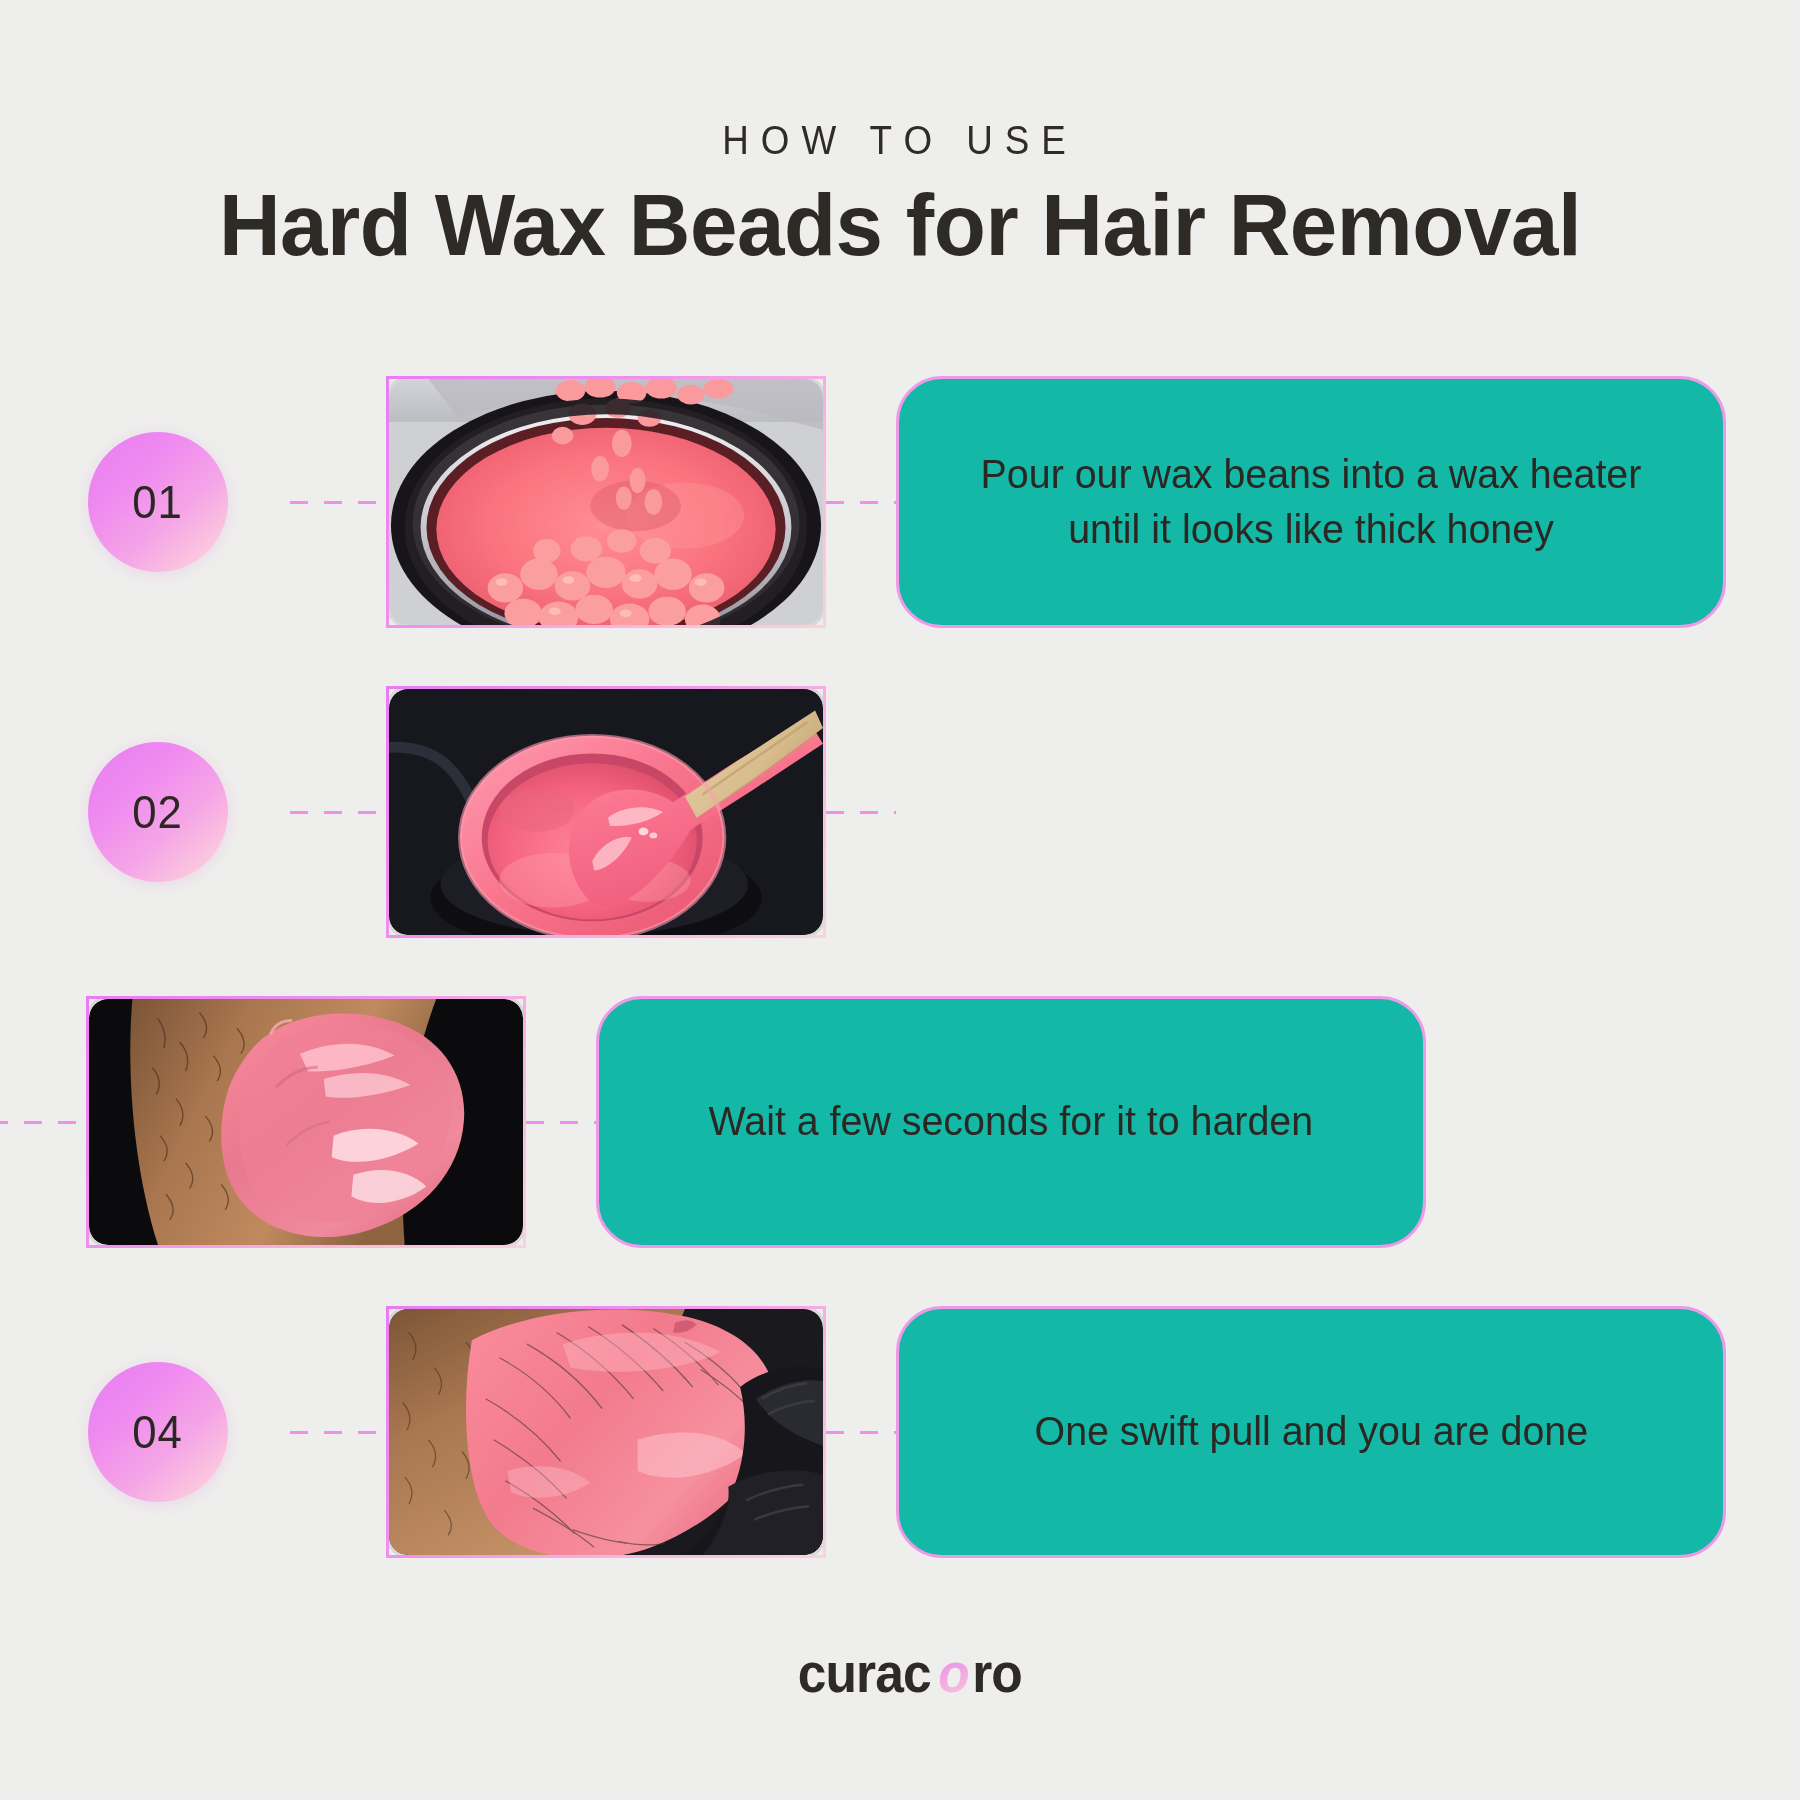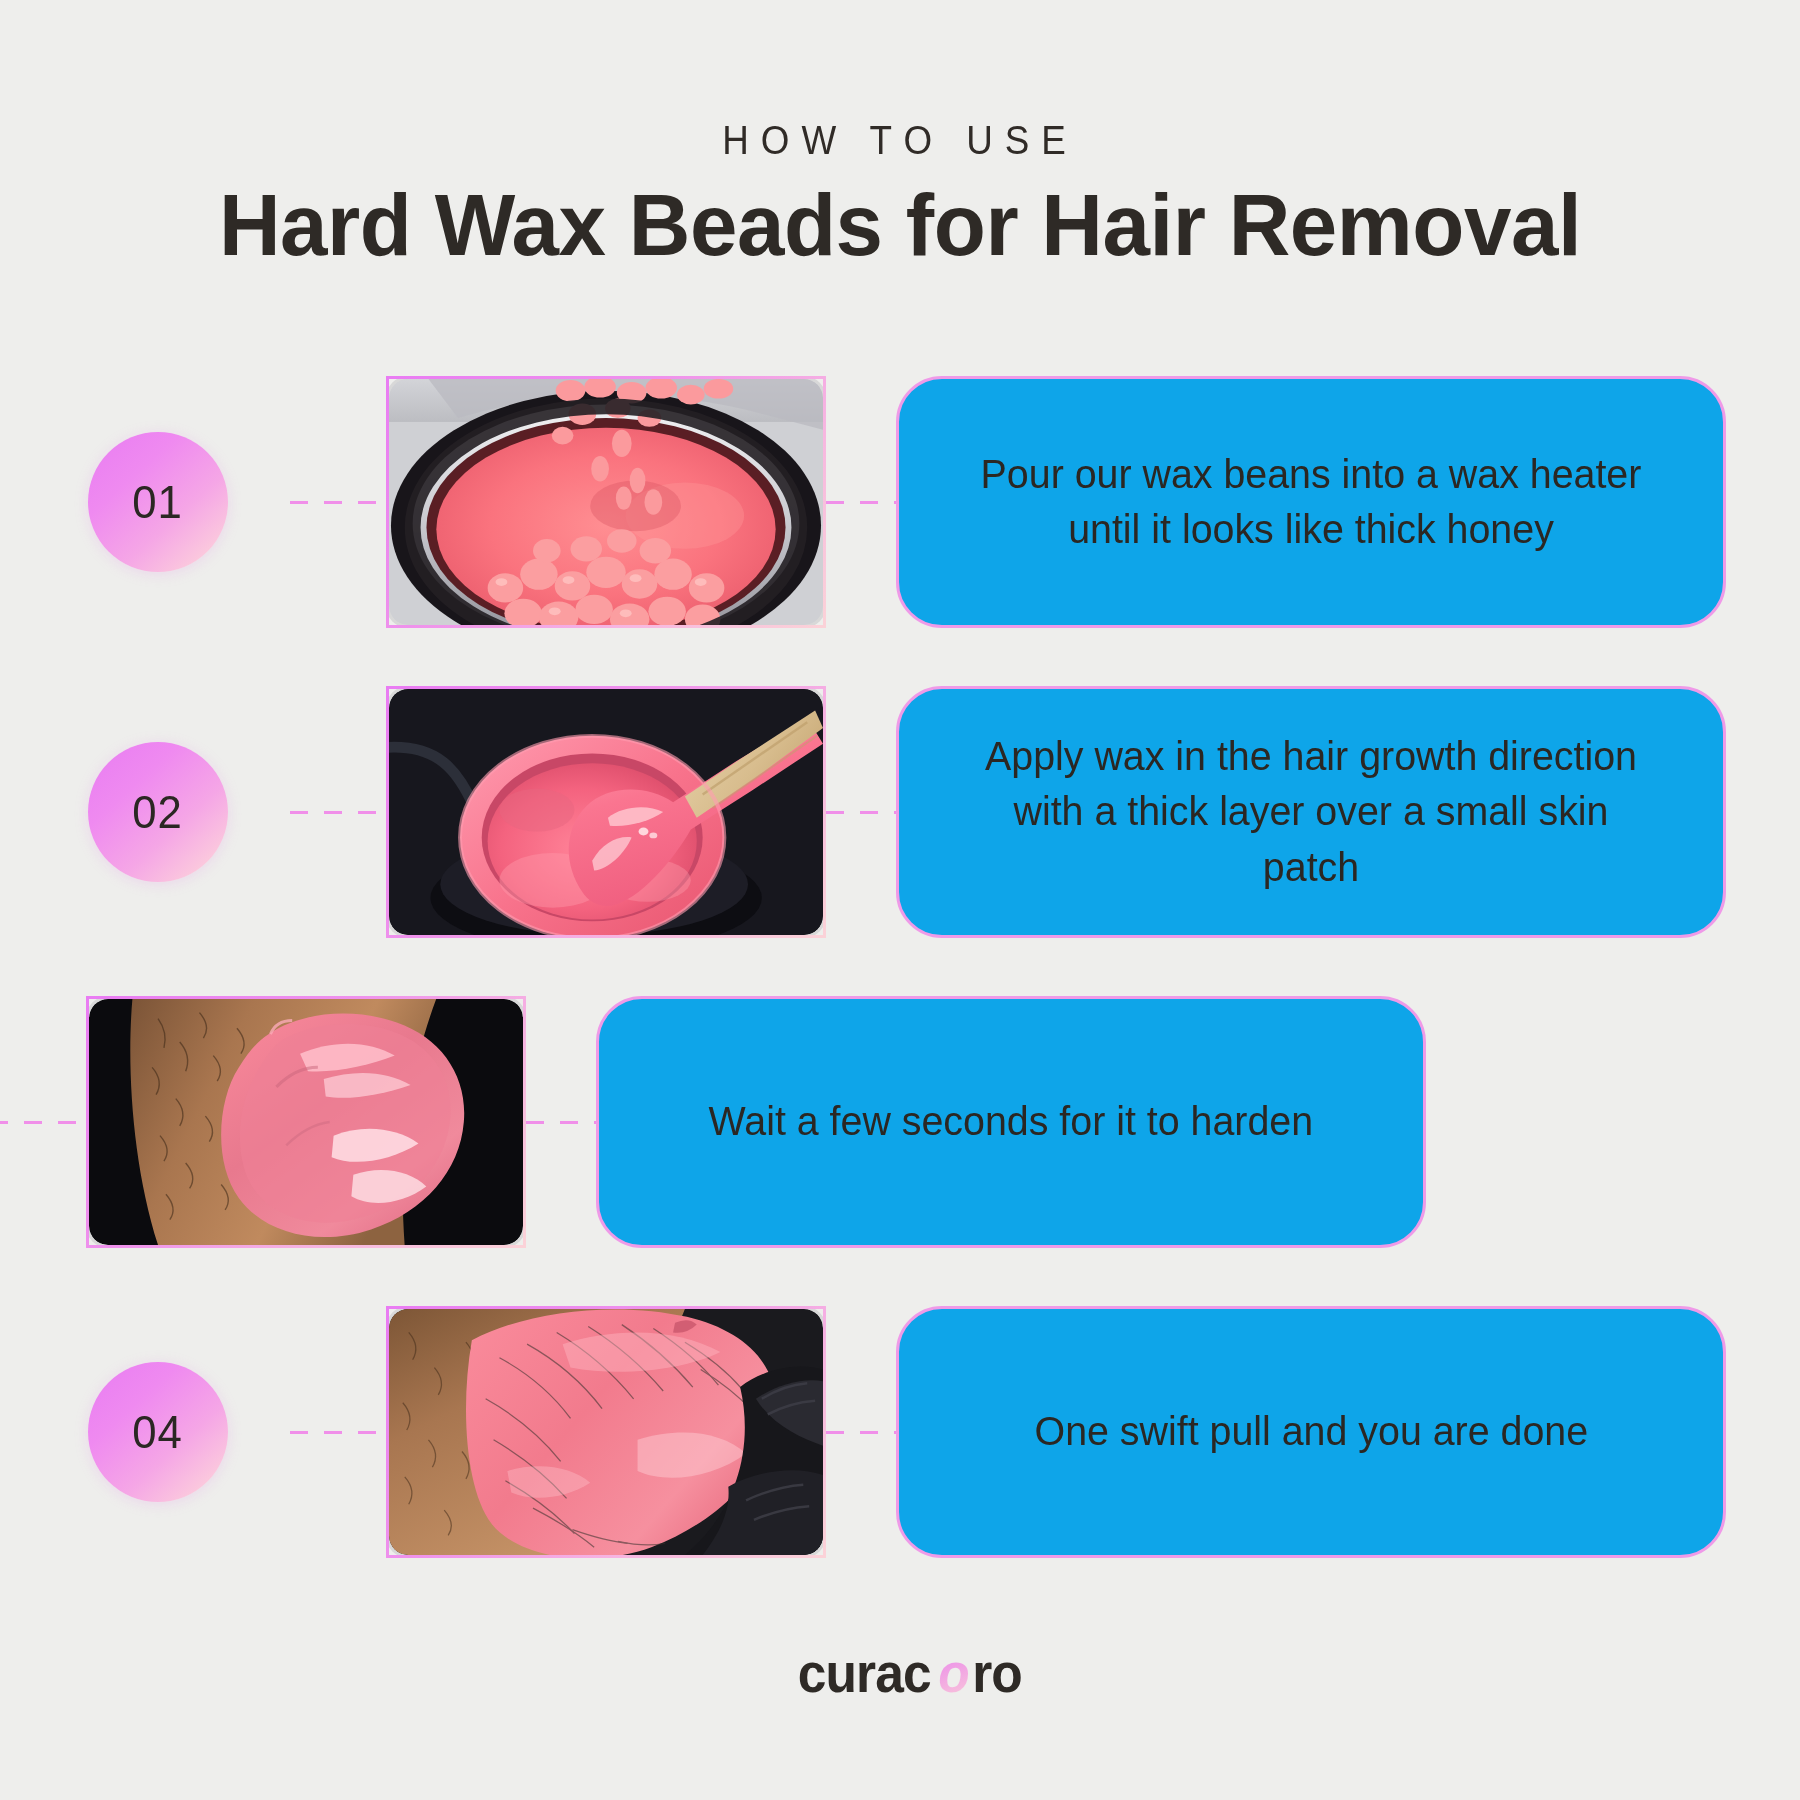--- a/index.html
+++ b/index.html
@@ -112,21 +112,21 @@
     overflow:hidden;
   }
   .photo svg{ display:block; width:100%; height:100%; }
 
   
   .card{
     flex:0 0 830px;
     width:830px;
     min-height:252px;
     border-radius:46px;
-    background:#0ea5e9;
+    background:#14b8a6;
     border:3px solid #ef9ae8;
     display:flex;
     align-items:center;
     justify-content:center;
     padding:34px 60px;
   }
   .card-text{
     text-align:center;
     font-size:41px;
     line-height:1.35;
@@ -318,23 +318,20 @@
             <path d="M206,176 C216,158 232,150 246,152 C238,170 222,184 208,186 Z" fill="#ffd3da" opacity="0.7"></path>
             <ellipse cx="258" cy="146" rx="5" ry="4" fill="#ffe2e6" opacity="0.9"></ellipse>
             <ellipse cx="268" cy="150" rx="4" ry="3" fill="#ffe2e6" opacity="0.8"></ellipse>
             <ellipse cx="206" cy="152" rx="134" ry="104" fill="none" stroke="#ff9cb0" stroke-width="4" opacity="0.6"></ellipse>
           </svg>
         </div>
       </div>
 
       <div class="dash dash-right"></div>
 
-      <div class="card">
-        <p class="card-text">Apply wax in the hair growth direction with a thick layer over a small skin patch</p>
-      </div>
     </div>
 
     <div class="step">
       <div class="dash dash-left"></div>
 
       <div class="photo">
         <div class="photo-inner">
           <svg viewBox="0 0 440 252" preserveAspectRatio="none">
             <defs>
               <linearGradient id="g3skin" x1="0" y1="0" x2="1" y2="0.4">

